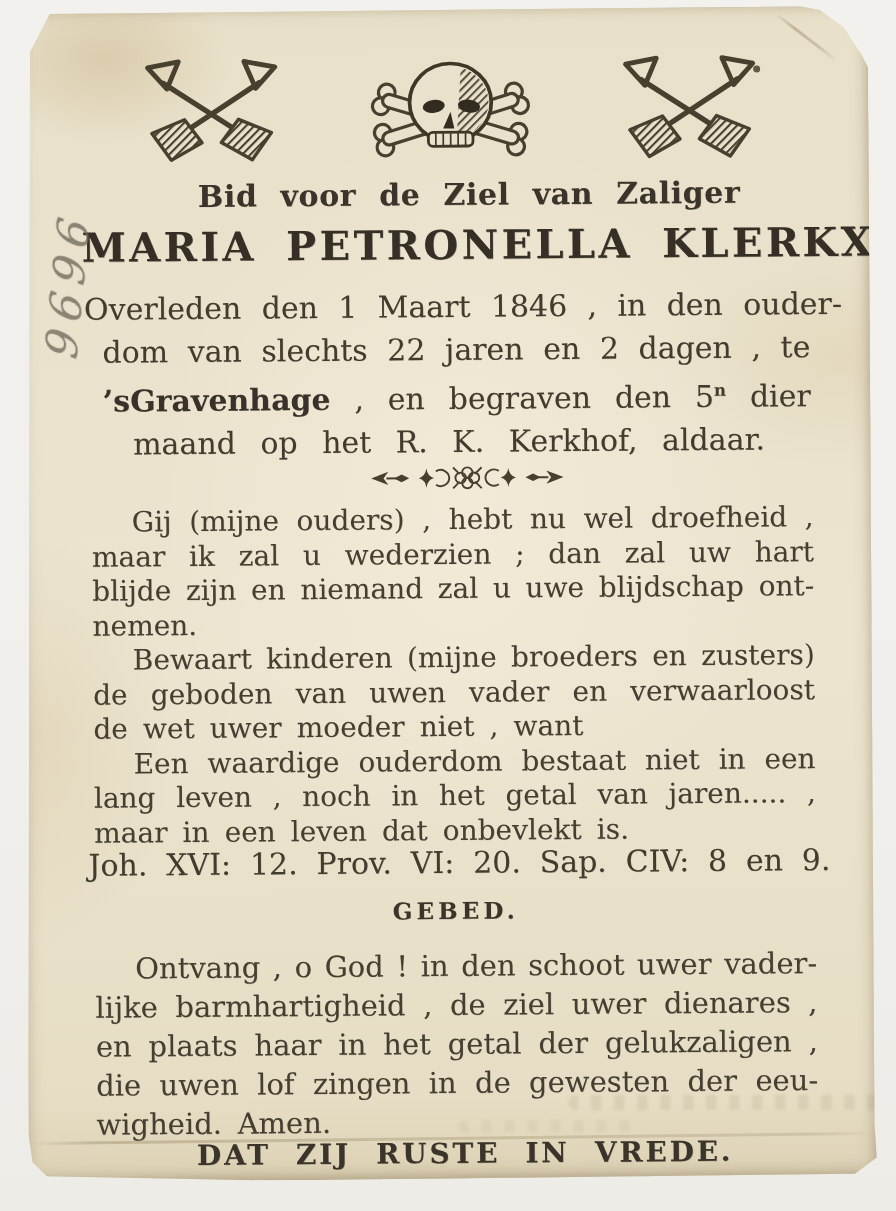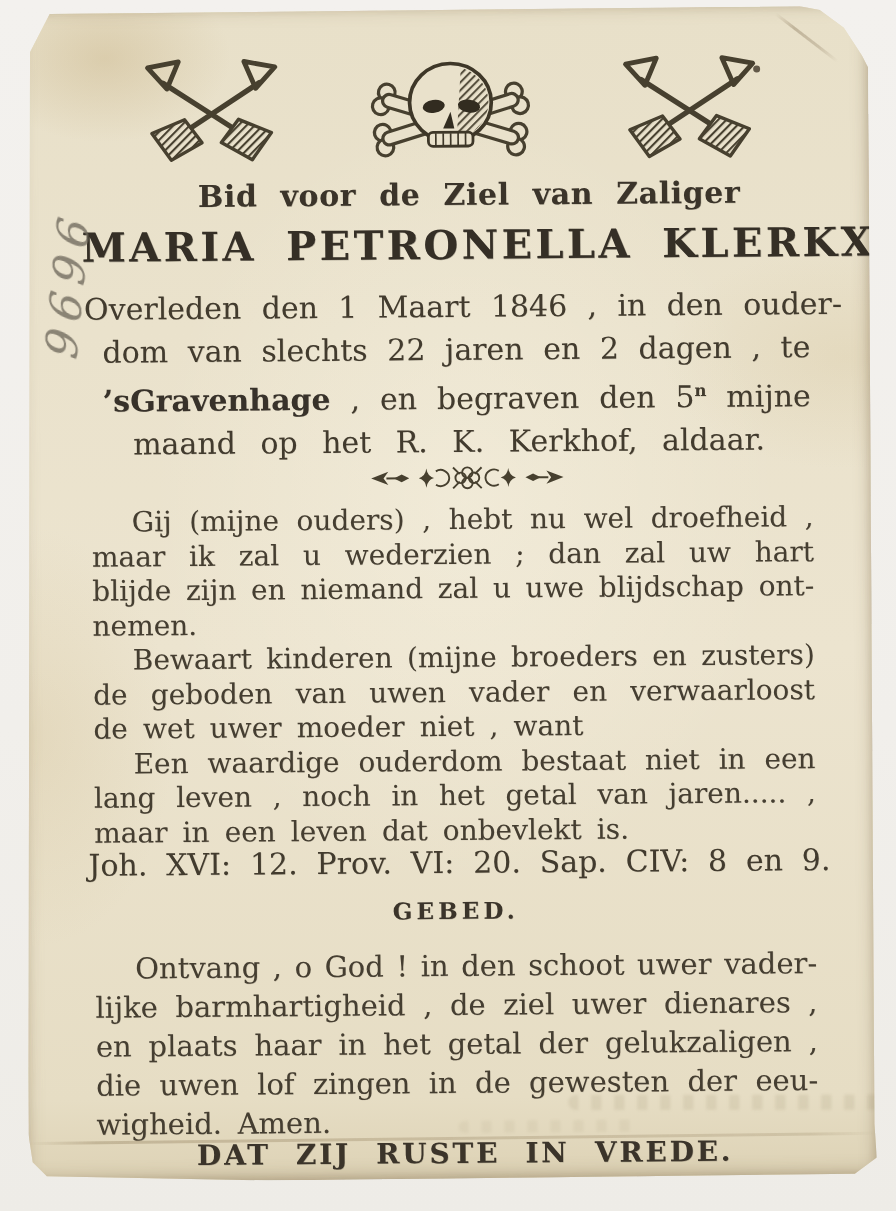--- a/index.html
+++ b/index.html
@@ -204,21 +204,21 @@
     </span>
   </div>
 
   <div class="invocation">Bid voor de Ziel van Zaliger</div>
 
   <div class="name">MARIA PETRONELLA KLERKX ,</div>
 
   <div class="obituary">
     <div class="oline l1">Overleden den 1 Maart 1846 , in den ouder-</div>
     <div class="oline l2">dom van slechts 22 jaren en 2 dagen , te</div>
-    <div class="oline l3"><span class="bold-place">’sGravenhage</span><span> , en begraven den 5</span><sup>n</sup><span> mijne</span></div>
+    <div class="oline l3"><span class="bold-place">’sGravenhage</span><span> , en begraven den 5</span><sup>n</sup><span> dier</span></div>
     <div class="oline l4">maand op het R. K. Kerkhof, aldaar.</div>
   </div>
 
   <div class="divider">
     <svg width="200" height="34" viewBox="0 0 210 34">
       <g stroke="#47402f" fill="none" stroke-width="2">
         <circle cx="105" cy="11.5" r="5.5"></circle>
           <circle cx="98" cy="17" r="5.5"></circle>
         <circle cx="112" cy="17" r="5.5"></circle>
           <circle cx="105" cy="22.5" r="5.5"></circle>

